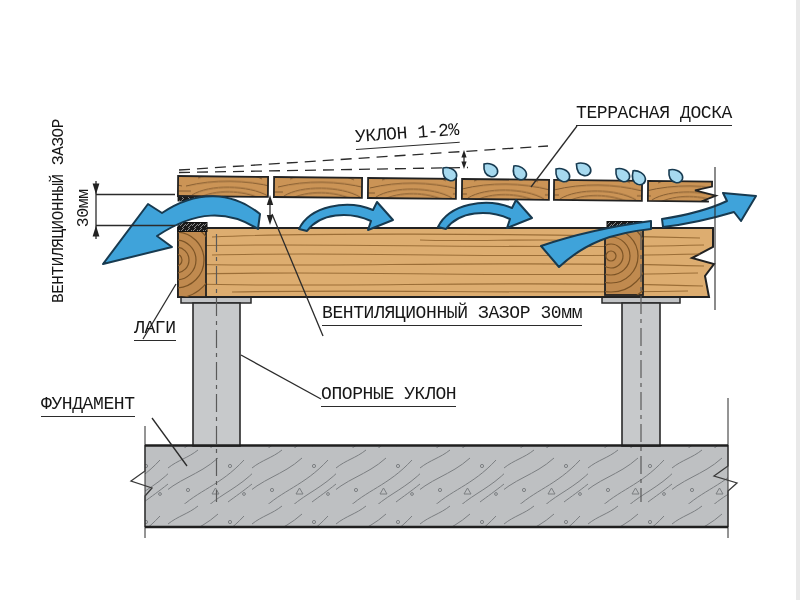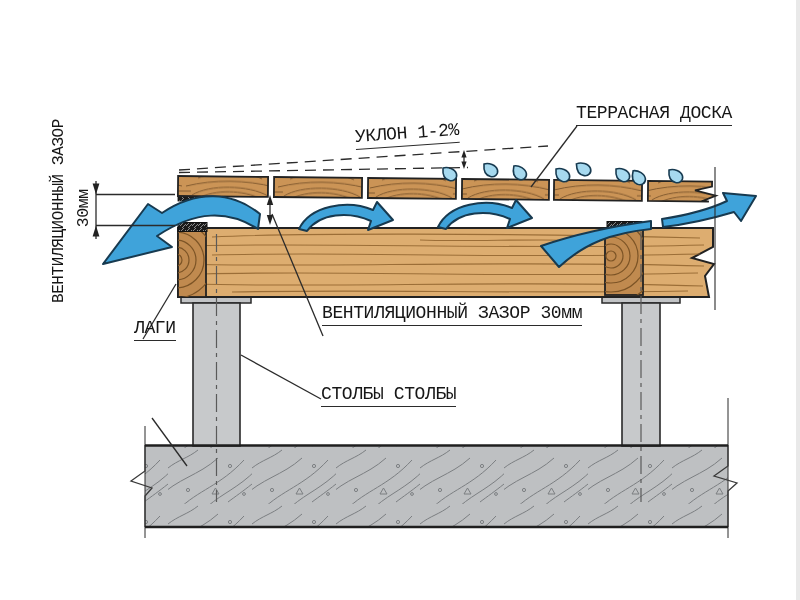--- a/index.html
+++ b/index.html
@@ -194,16 +194,17 @@
 <div class="lbl slope" style="left:356px;top:128px;border-bottom:1.5px solid #2b2b2b;padding-bottom:3px;">УКЛОН 1-2%</div>
 
 <div class="lbl vert" style="left:-41px;top:203px;width:200px;font-size:16px;">ВЕНТИЛЯЦИОННЫЙ ЗАЗОР</div>
 
 <div class="lbl vert" style="left:44px;top:200px;width:80px;font-size:16.5px;">30мм</div>
 
 <div class="lbl u" style="left:322px;top:304px;">ВЕНТИЛЯЦИОННЫЙ ЗАЗОР 30мм</div>
 
 <div class="lbl u" style="left:88px;top:319px;margin-left:46px;">ЛАГИ</div>
 
-<div class="lbl u" style="left:321px;top:385px;">СТОЛБЫ СТОЛБЫ</div>
-
+<div class="lbl u" style="left:321px;top:385px;">ОПОРНЫЕ УКЛОН</div>
+
+<div class="lbl u" style="left:41px;top:395px;">ФУНДАМЕНТ</div>
 
 </div>
 
 </body></html>

